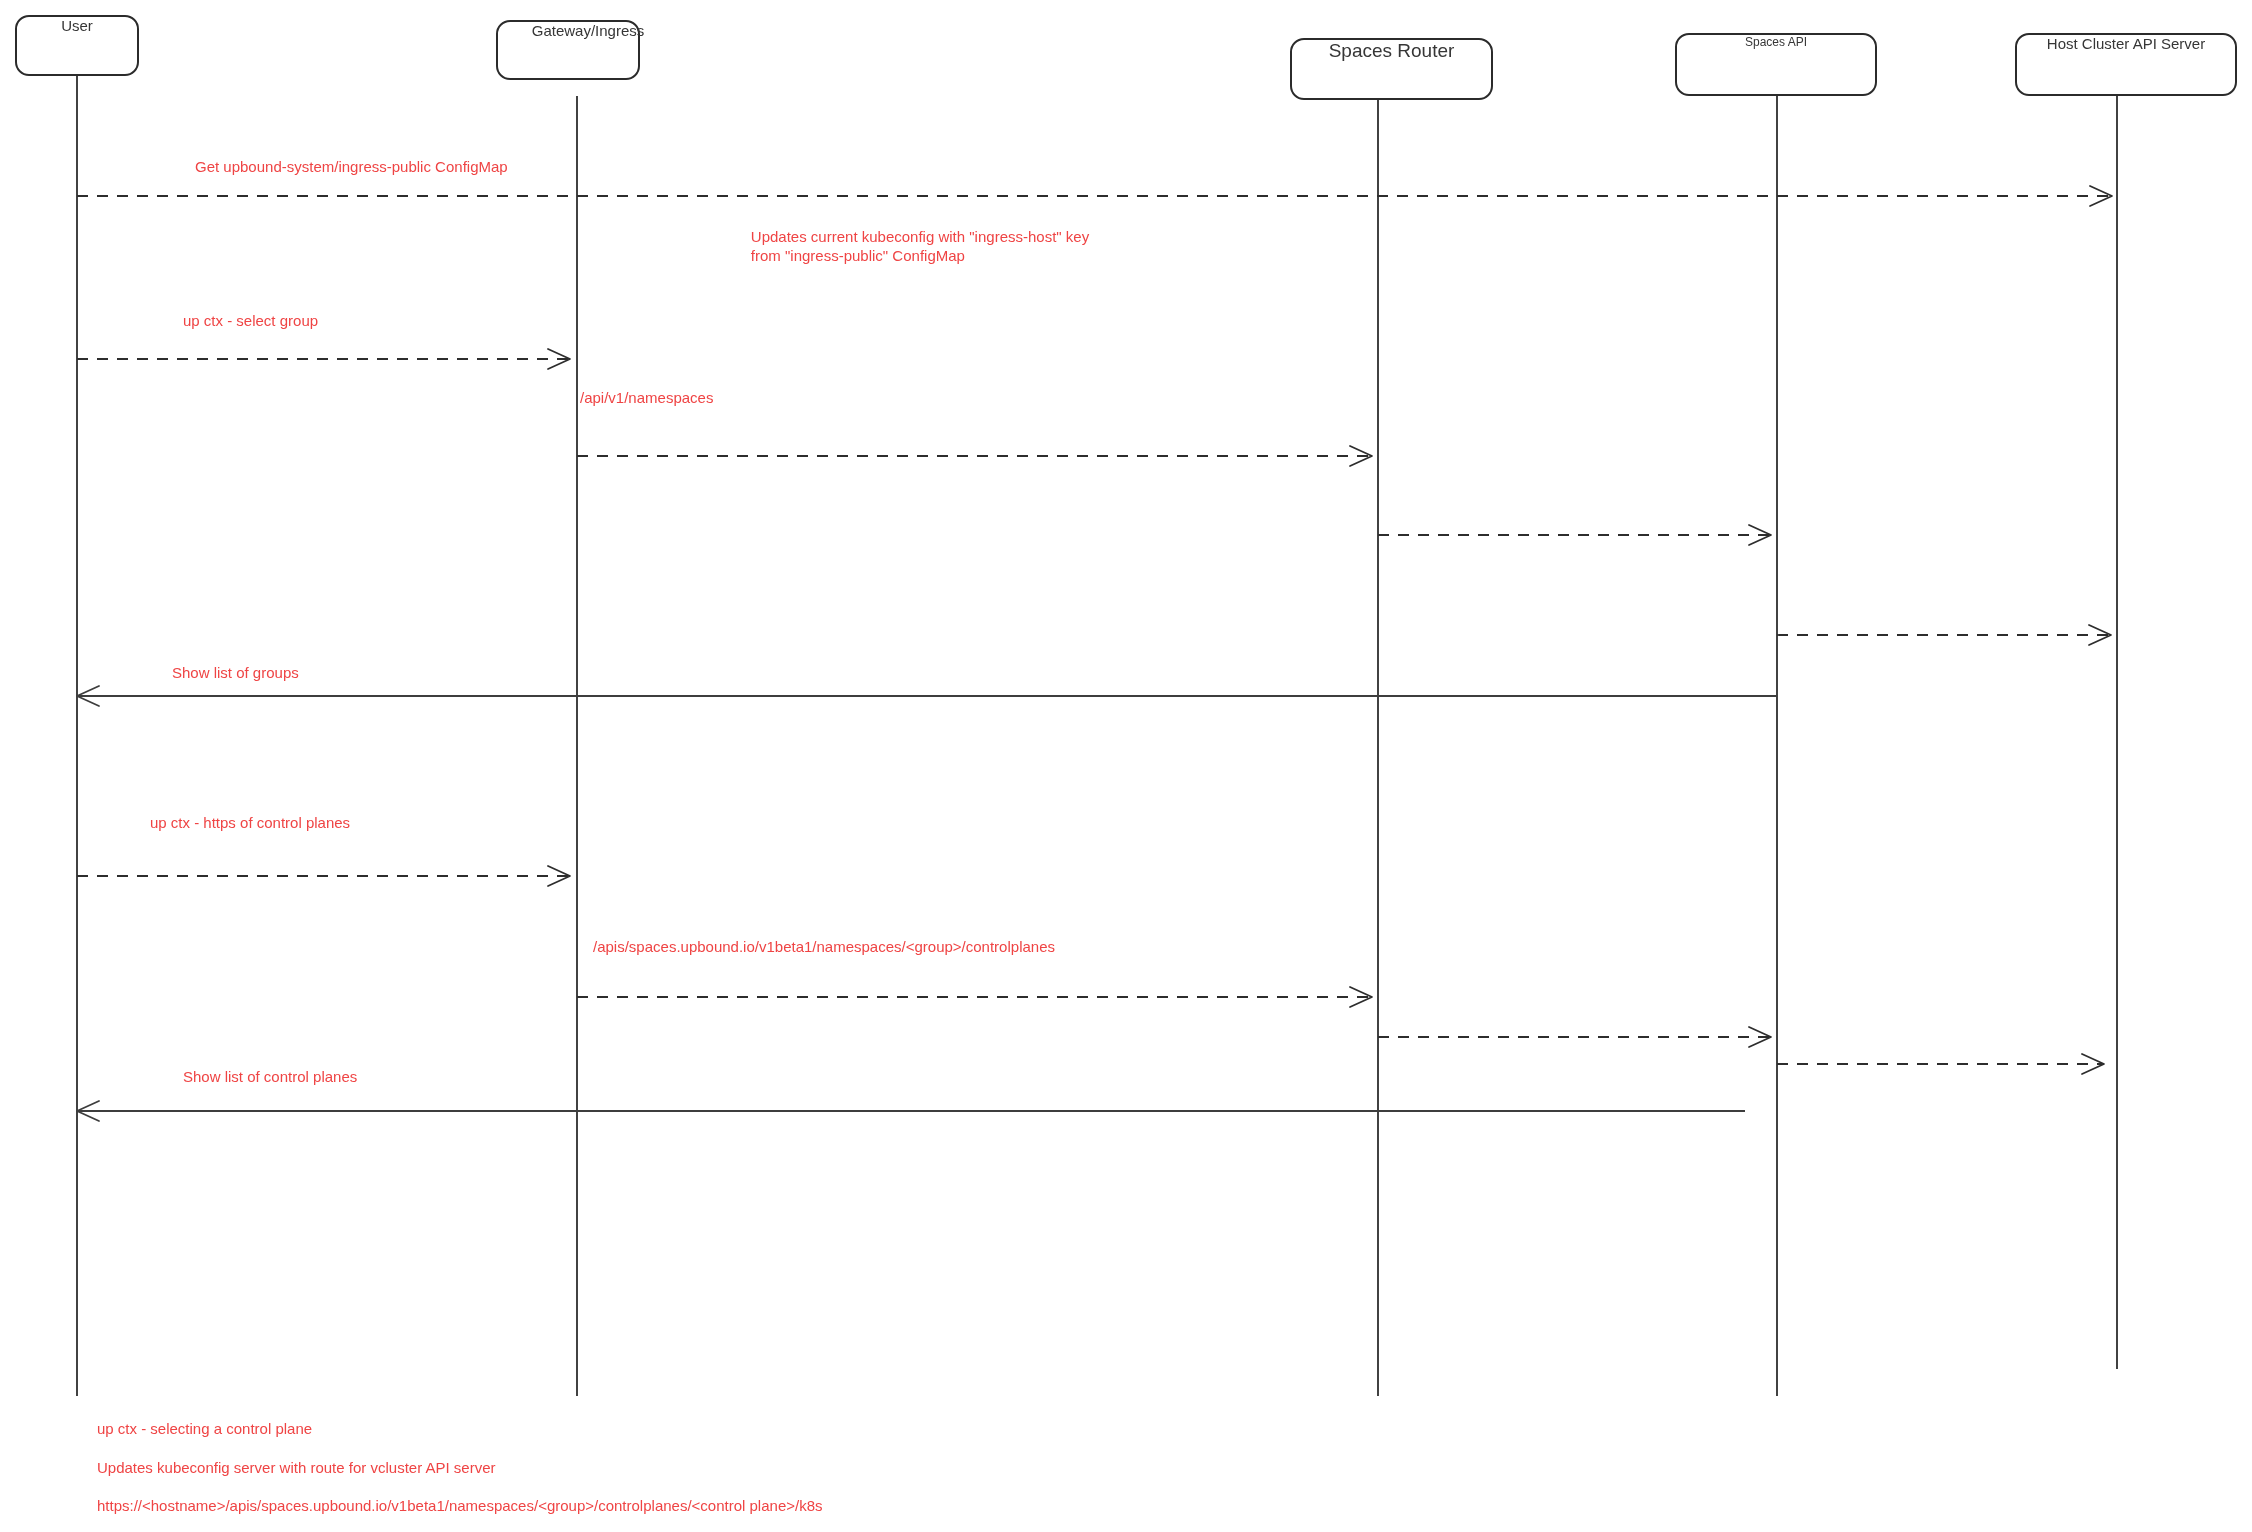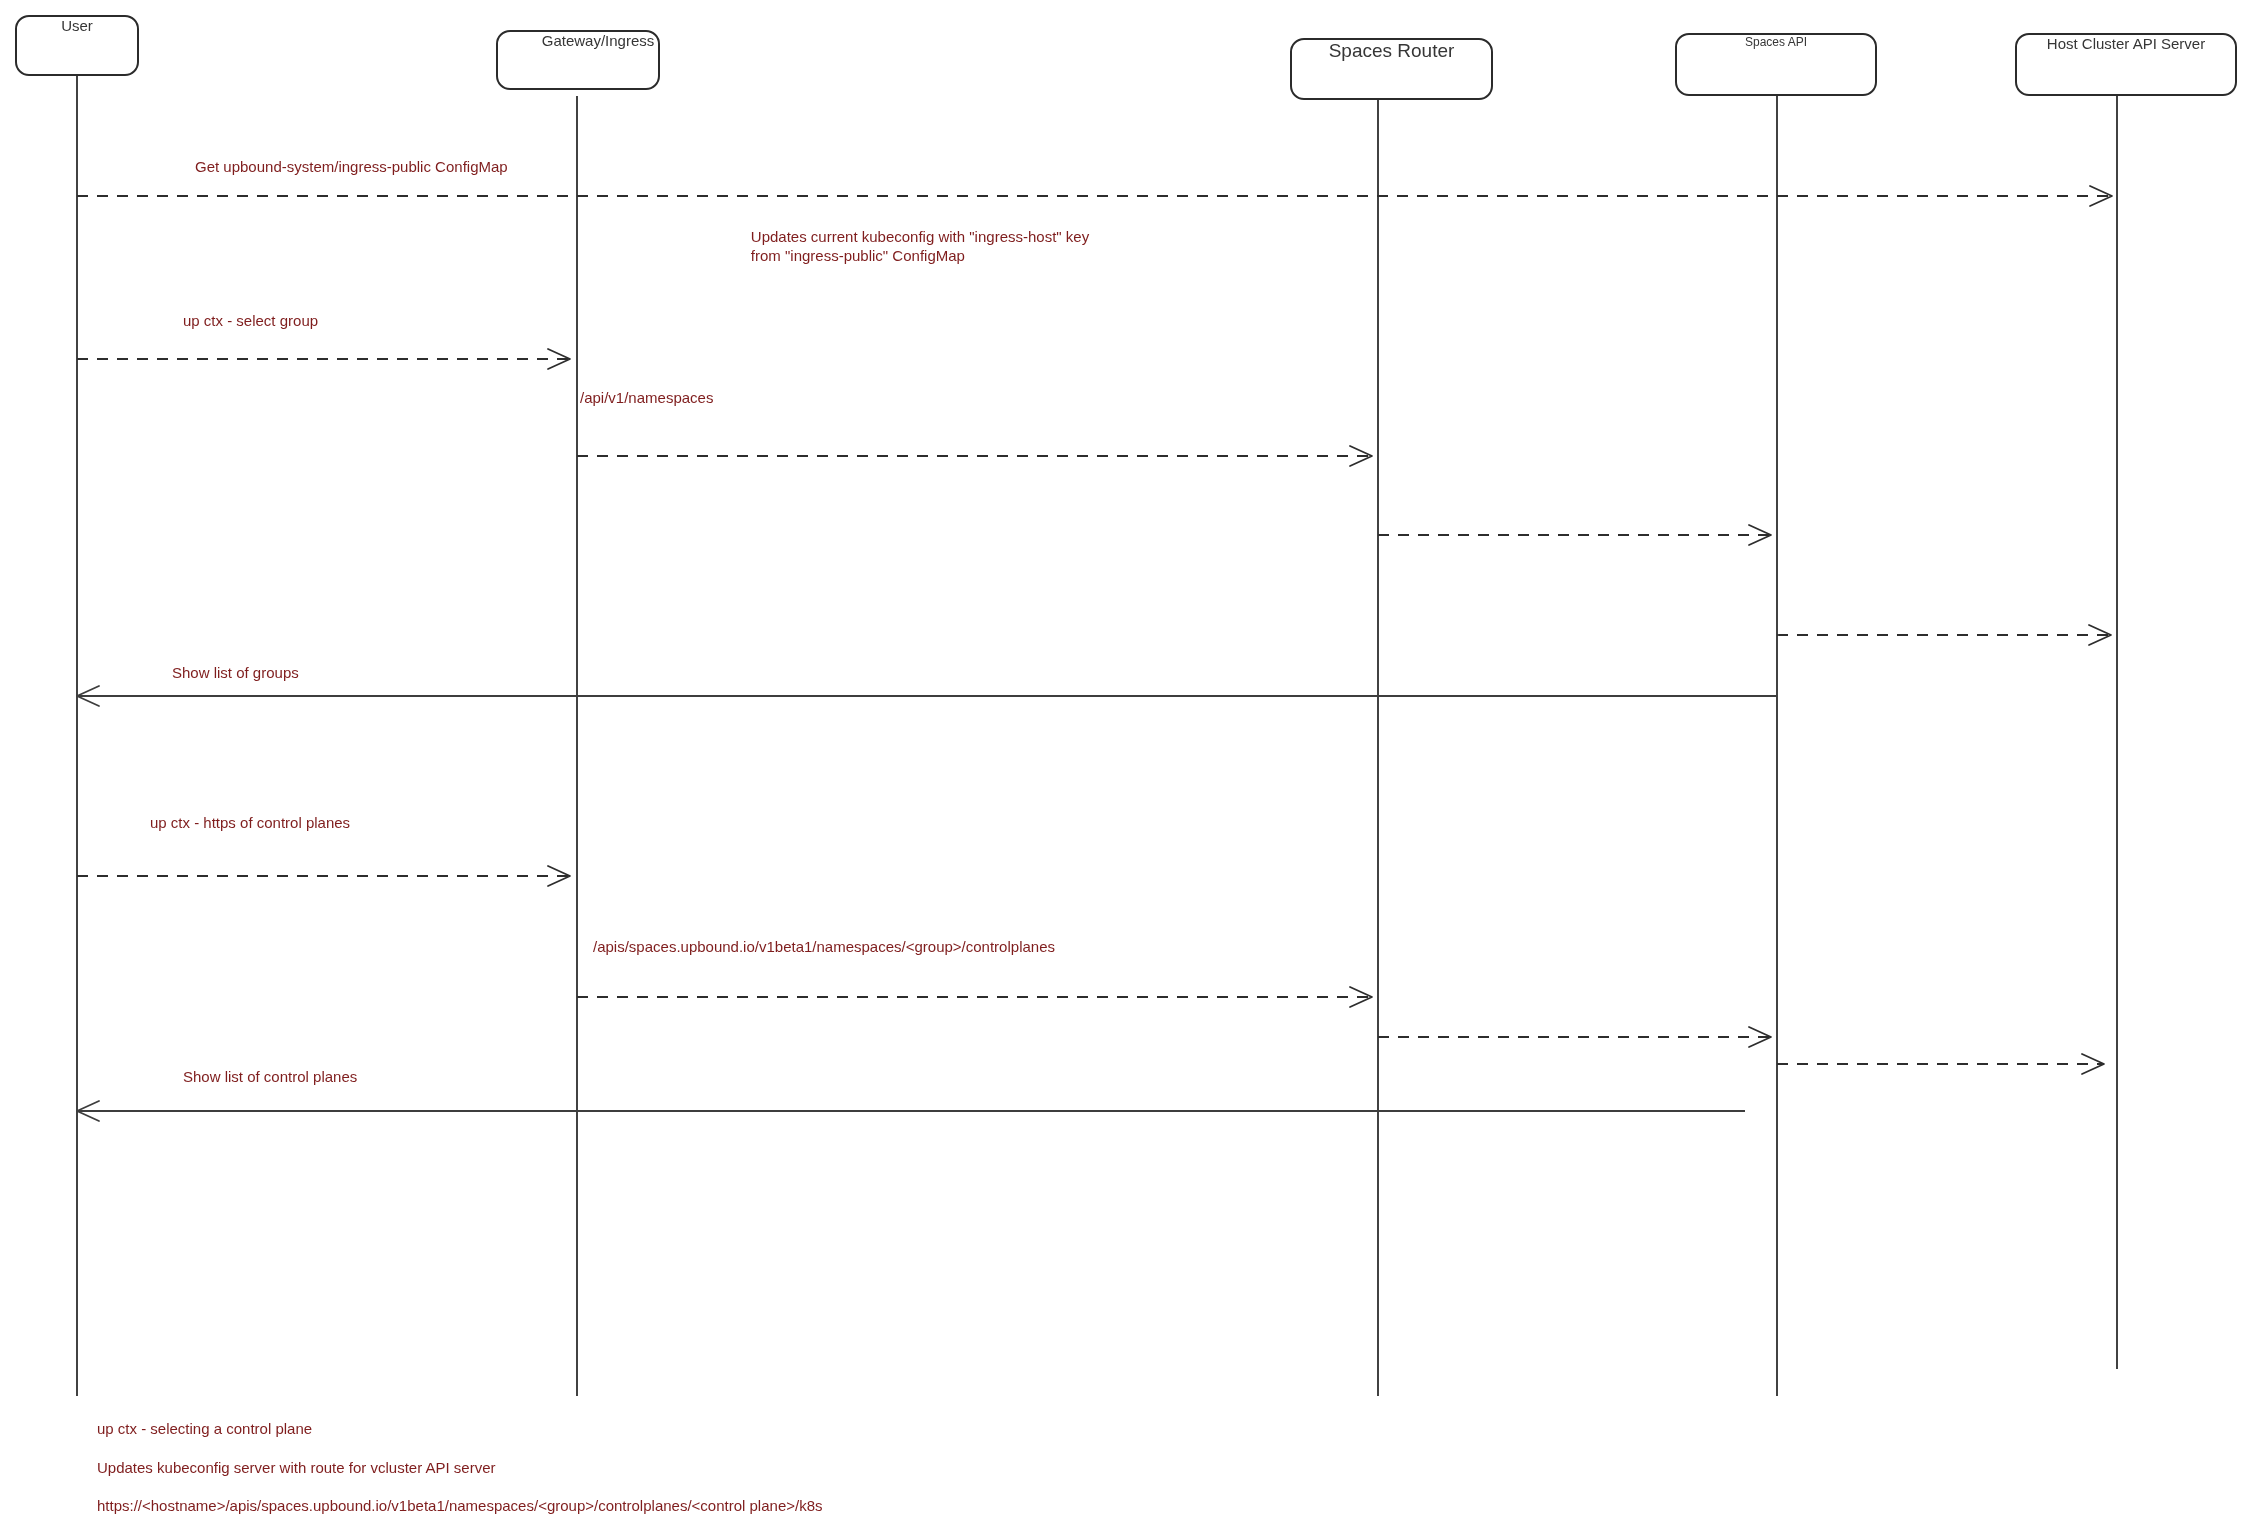--- a/index.html
+++ b/index.html
@@ -10,21 +10,21 @@
   .canvas { position: absolute; left: 0; top: 0; width: 2252px; height: 1532px; }
   svg.lines { position: absolute; left: 0; top: 0; width: 2252px; height: 1532px; }
   .actor-box {
     position: absolute; box-sizing: border-box;
     background: #ffffff; border: 2px solid #2b2b2b; border-radius: 14px;
     display: flex; align-items: flex-start; justify-content: center;
     color: #363636; z-index: 3;
   }
   .actor-box .actor-label { white-space: nowrap; }
   .msg-label, .note-line, .footer-line {
-    position: absolute; white-space: nowrap; color: #7f1d1d;
+    position: absolute; white-space: nowrap; color: #ef4444;
     font-size: 15px; line-height: 19px; z-index: 2;
   }
   .note-block { position: absolute; text-align: left; transform: translateX(-50%); z-index: 2; }
   .note-block .note-line { position: static; display: block; }
 </style>
 </head>
 <body>
 
 <div class="canvas">
   <svg class="lines" xmlns="http://www.w3.org/2000/svg">
@@ -54,21 +54,21 @@
       <line x1="1777" y1="1064" x2="2104" y2="1064" stroke="#2d2d2d" stroke-width="1.8" stroke-dasharray="11 9"></line>
       <polyline points="2082,1054 2104,1064 2082,1074" fill="none" stroke="#2d2d2d" stroke-width="1.8" stroke-linecap="round" stroke-linejoin="round"></polyline>
       <line x1="1745" y1="1111" x2="77" y2="1111" stroke="#3d3d3d" stroke-width="1.8"></line>
       <polyline points="99,1101 77,1111 99,1121" fill="none" stroke="#3d3d3d" stroke-width="1.8" stroke-linecap="round" stroke-linejoin="round"></polyline>
     </svg>
 
   <div>
       <div class="actor-box" style="left: 15px; top: 15px; width: 124px; height: 61px;">
         <span class="actor-label" style="font-size: 15px;">User</span>
       </div>
-      <div class="actor-box" style="left: 496px; top: 30px; width: 164px; height: 60px; padding-left: 40px;">
+      <div class="actor-box" style="left: 496px; top: 20px; width: 144px; height: 60px; padding-left: 40px;">
         <span class="actor-label" style="font-size: 15px;">Gateway/Ingress</span>
       </div>
       <div class="actor-box" style="left: 1290px; top: 38px; width: 203px; height: 62px;">
         <span class="actor-label" style="font-size: 19px;">Spaces Router</span>
       </div>
       <div class="actor-box" style="left: 1675px; top: 33px; width: 202px; height: 63px;">
         <span class="actor-label" style="font-size: 12px;">Spaces API</span>
       </div>
       <div class="actor-box" style="left: 2015px; top: 33px; width: 222px; height: 63px;">
         <span class="actor-label" style="font-size: 15px;">Host Cluster API Server</span>

